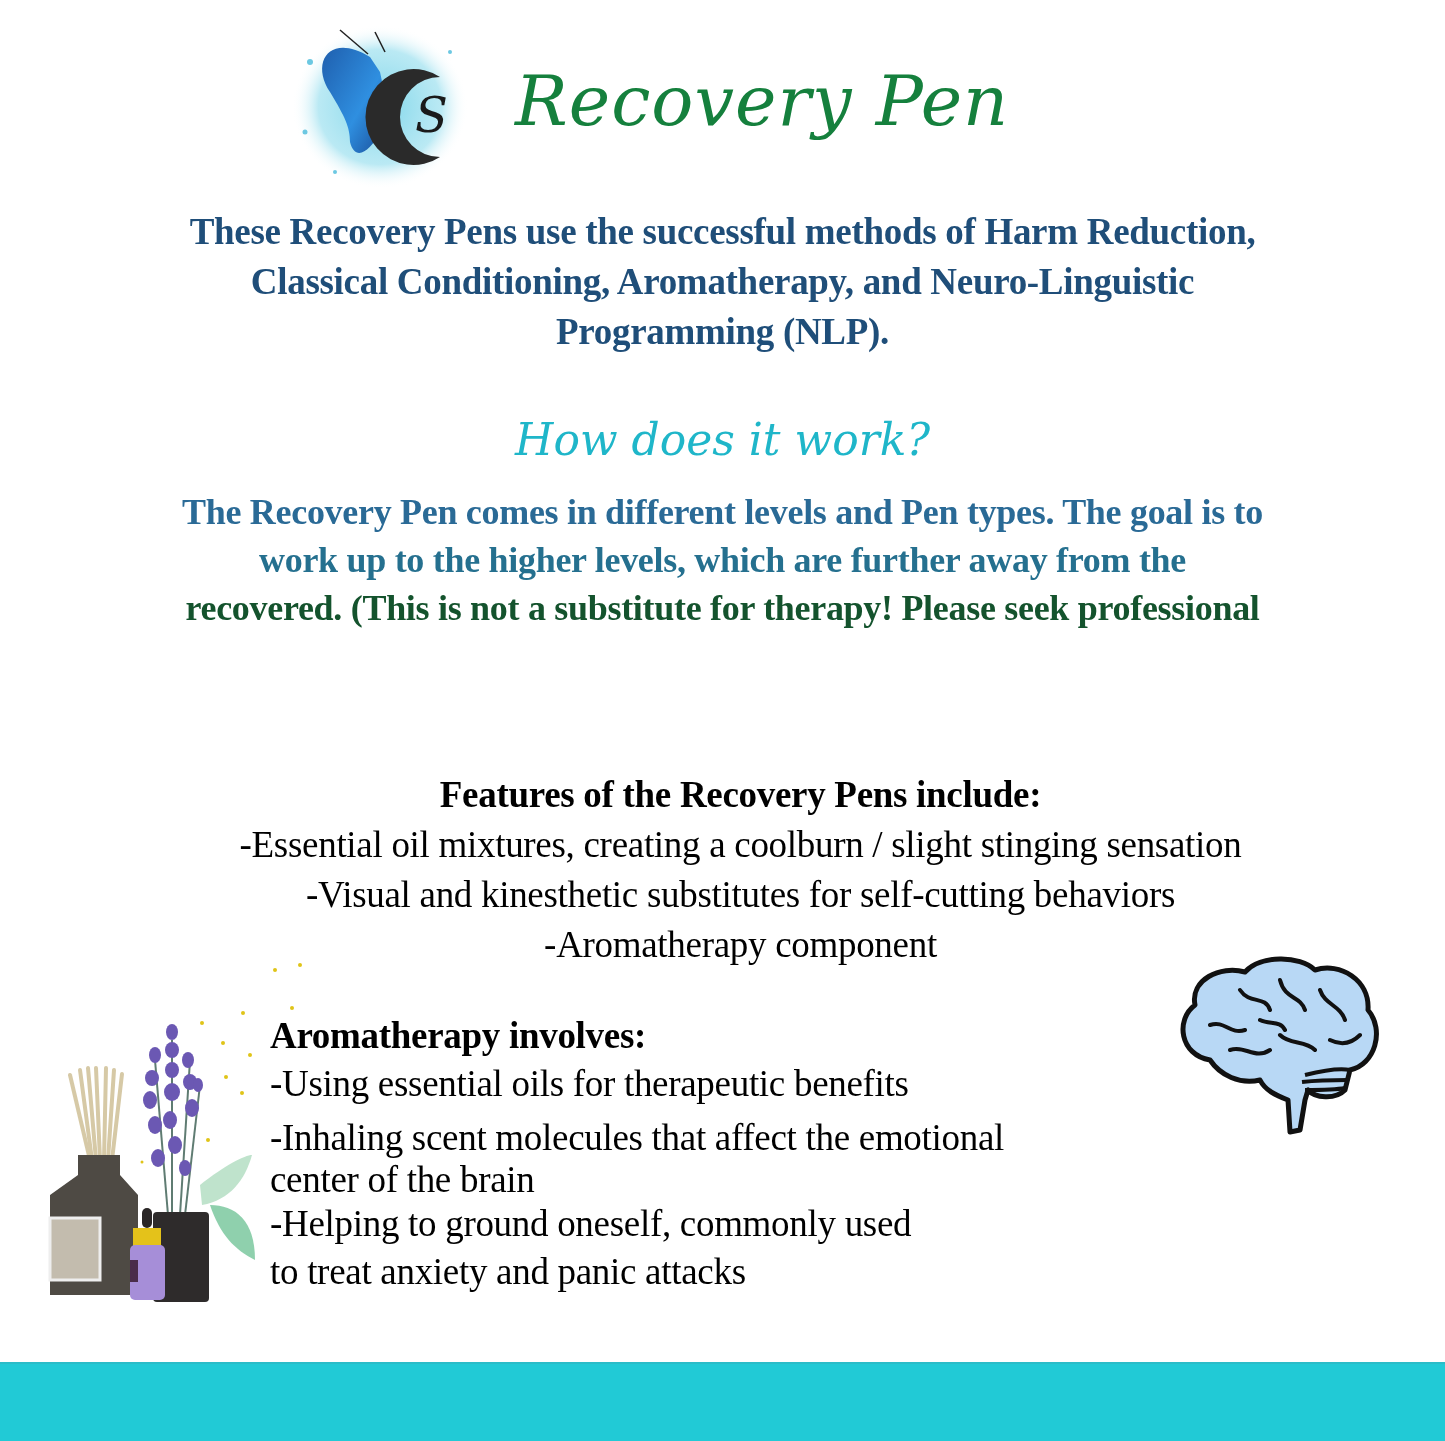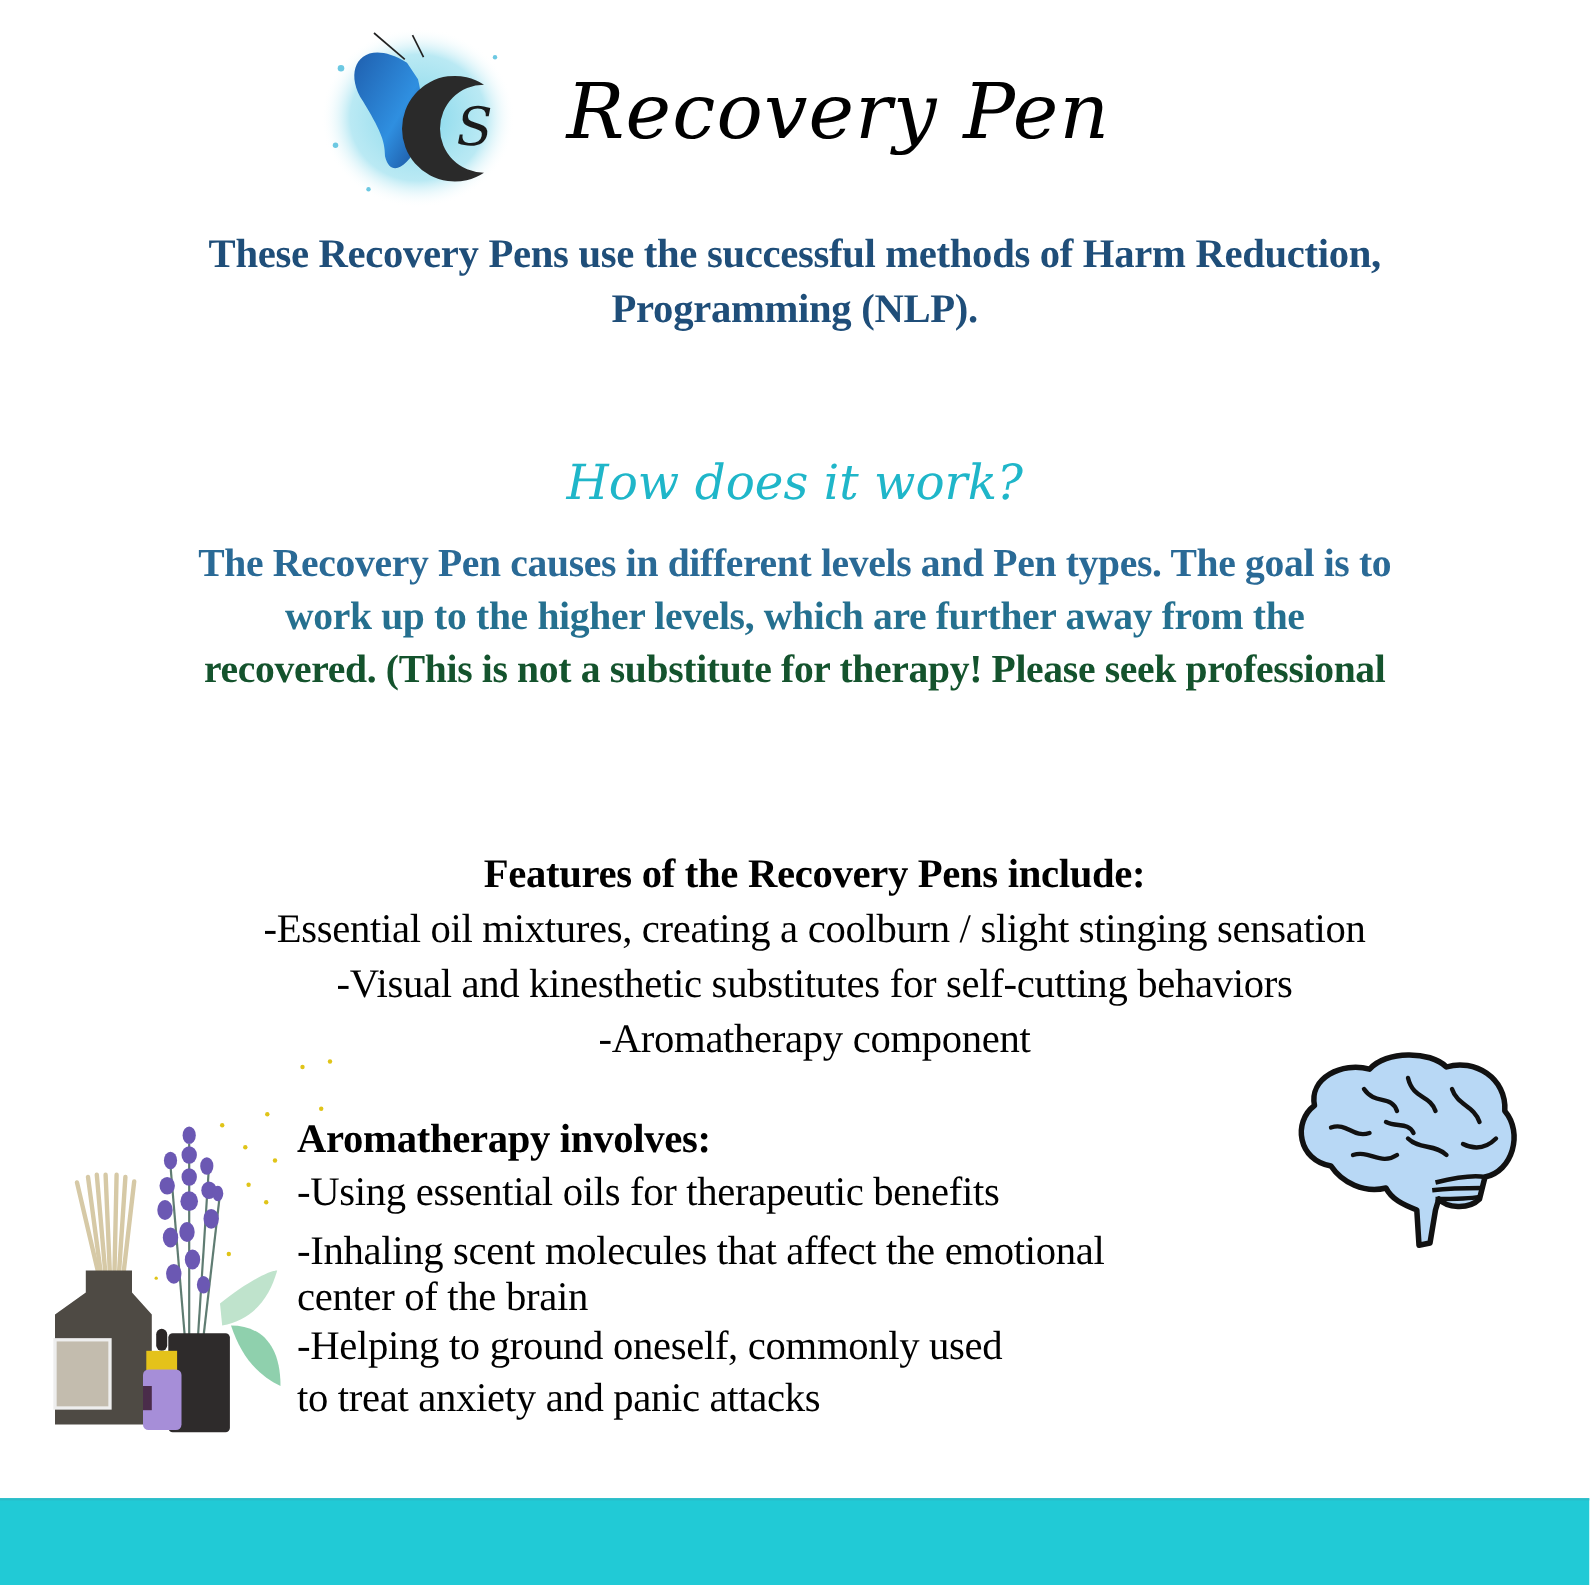--- a/index.html
+++ b/index.html
@@ -1,20 +1,20 @@
 <!DOCTYPE html>
 <html><head>
 <meta charset="utf-8">
 <style>
   html, body { margin:0; padding:0; }
   body { width:1445px; height:1441px; background:#ffffff; position:relative; overflow:hidden; font-family:"Liberation Serif","DejaVu Serif",serif; }
   .abs { position:absolute; }
   
   #logo { left:290px; top:22px; width:190px; height:170px; }
-  #brand-title { left:515px; top:66px; font-family:"DejaVu Serif", serif; font-style:italic; font-size:70px; color:#000000; letter-spacing:1px; line-height:1; white-space:nowrap; }
+  #brand-title { left:515px; top:66px; font-family:"DejaVu Serif", serif; font-style:italic; font-size:70px; color:#15803d; letter-spacing:1px; line-height:1; white-space:nowrap; }
   
   .center-block { left:0; width:1445px; text-align:center; }
   #intro { top:207px; font-weight:bold; color:#1f4e79; font-size:37px; line-height:50px; letter-spacing:-0.3px; }
   #intro span { display:block; }
   #how-heading { top:410px; font-family:"DejaVu Serif", serif; font-style:italic; color:#1fb6c9; font-size:44px; line-height:60px; }
   #how-body { top:488px; font-weight:bold; font-size:36px; line-height:48px; letter-spacing:-0.3px; }
   #how-body span { display:block; }
   #features { top:770px; color:#000; font-size:37px; line-height:50px; letter-spacing:-0.3px; }
   #features span { display:block;padding-left:36px; }
   .heading-line { font-weight:bold; }
@@ -51,27 +51,28 @@
     <path d="M78 32 L50 8" stroke="#222" stroke-width="1.5"></path>
     <path d="M150 55 A48 48 0 1 0 150 135 A38 38 0 1 1 150 55 Z" fill="#2a2a2a"></path>
     <text x="125" y="110" font-family="DejaVu Serif, serif" font-style="italic" font-size="48" fill="#1a1a1a">S</text>
   </svg>
 </div>
 
 <div id="brand-title" class="abs">Recovery Pen</div>
 
 <div id="intro" class="abs center-block">
   <span>These Recovery Pens use the successful methods of Harm Reduction,</span>
+  <span>Classical Conditioning, Aromatherapy, and Neuro-Linguistic</span>
   <span>Programming (NLP).</span>
 </div>
 
 <div id="how-heading" class="abs center-block">How does it work?</div>
 
 <div id="how-body" class="abs center-block">
-  <span style="color:#2a6a96">The Recovery Pen causes in different levels and Pen types. The goal is to</span>
+  <span style="color:#2a6a96">The Recovery Pen comes in different levels and Pen types. The goal is to</span>
   <span style="color:#25708f">work up to the higher levels, which are further away from the</span>
   <span style="color:#14532d">recovered. (This is not a substitute for therapy! Please seek professional</span>
 </div>
 
 <div id="features" class="abs center-block">
   <span class="heading-line">Features of the Recovery Pens include:</span>
   <span>-Essential oil mixtures, creating a coolburn / slight stinging sensation</span>
   <span>-Visual and kinesthetic substitutes for self-cutting behaviors</span>
   <span>-Aromatherapy component</span>
 </div>

